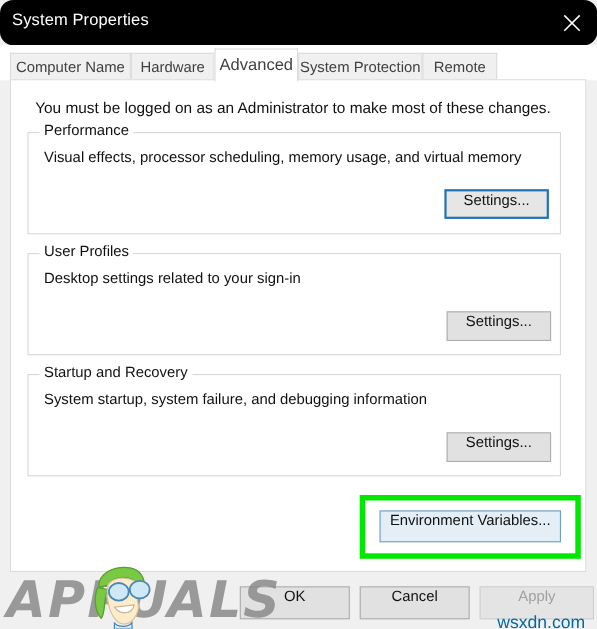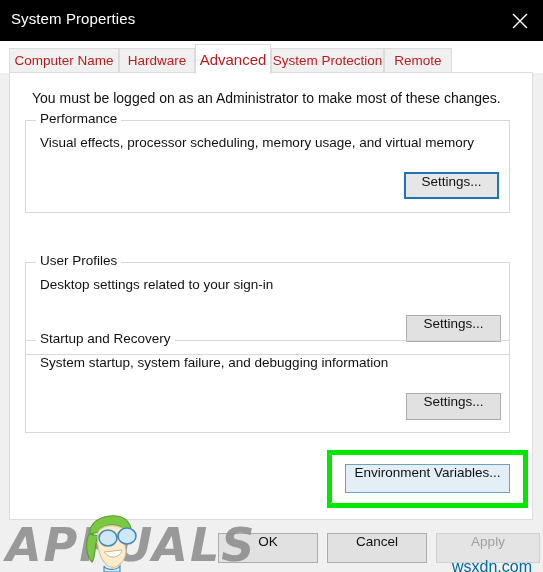--- a/index.html
+++ b/index.html
@@ -25,20 +25,21 @@
     background: #f0f0f0;
   }
 
   
   #titlebar {
     position: absolute;
     left: 0; top: 0;
     width: 543px;
     height: 41px;
     background: #000000;
+    border-radius: 12px;
   }
   #title-text {
     position: absolute;
     left: 11px;
     top: 10px;
     color: #ffffff;
     font-size: 15px;
     letter-spacing: 0.1px;
     white-space: nowrap;
   }
@@ -61,21 +62,21 @@
     background: #ffffff;
   }
   .tab {
     position: absolute;
     top: 7px;
     height: 25px;
     background: #f0f0f0;
     border: 1px solid #dcdcdc;
     border-bottom: none;
     box-sizing: border-box;
-    color: #b91c1c;
+    color: #404040;
     font-size: 13.5px;
     line-height: 24px;
     text-align: center;
     white-space: nowrap;
     cursor: pointer;
   }
   .tab.active {
     top: 3px;
     height: 30px;
     background: #ffffff;
@@ -275,21 +276,21 @@
     <div id="admin-note">You must be logged on as an Administrator to make most of these changes.</div>
 
     <div class="group" style="top:47px; height:93px;">
       <div class="group-title">Performance</div>
       <div class="group-desc">Visual effects, processor scheduling, memory usage, and virtual memory</div>
       <div class="btn default-focus group-settings-btn" style="left:378px; top:51px;">
         <span>Settings...</span>
       </div>
     </div>
 
-    <div class="group" style="top:157px; height:93px;margin-top:32px;">
+    <div class="group" style="top:157px; height:93px;">
       <div class="group-title">User Profiles</div>
       <div class="group-desc">Desktop settings related to your sign-in</div>
       <div class="btn group-settings-btn" style="left:380px; top:52px;">
         <span>Settings...</span>
       </div>
     </div>
 
     <div class="group" style="top:267px; height:93px;">
       <div class="group-title">Startup and Recovery</div>
       <div class="group-desc">System startup, system failure, and debugging information</div>

